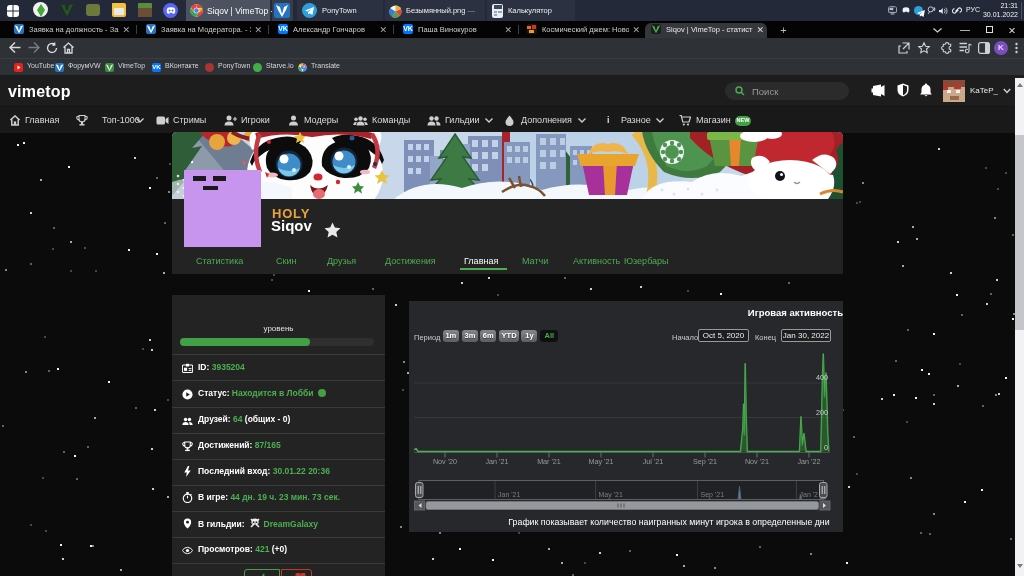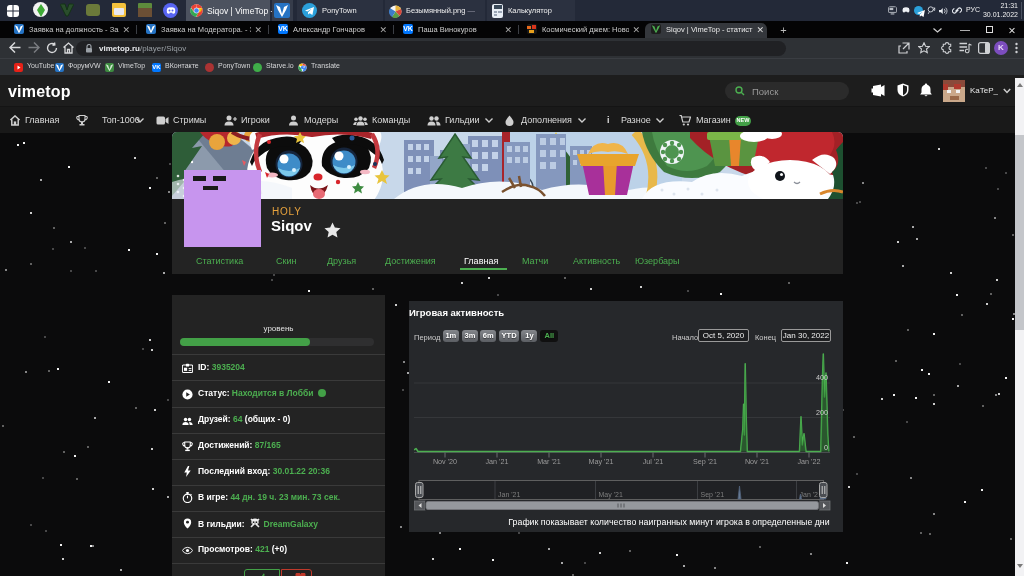--- a/index.html
+++ b/index.html
@@ -223,24 +223,20 @@
     <svg class="abs" style="left:28px;top:4px" width="12" height="11" viewBox="0 0 12 11">
         <path d="M6 0.5 L11 5.5 L6 10.5 M0.5 5.5 L10.8 5.5" stroke="#797c80" stroke-width="1.5" fill="none"></path>
       </svg>
     <svg class="abs" style="left:46px;top:4px" width="12" height="12" viewBox="0 0 12 12">
         <path d="M10.5 6 A4.5 4.5 0 1 1 8.6 2.3 M8.6 0.5 L8.8 2.8 L6.5 3.2" stroke="#d8d9db" stroke-width="1.4" fill="none"></path>
       </svg>
     <svg class="abs" style="left:62px;top:3.5px" width="13" height="12" viewBox="0 0 13 12">
         <path d="M1.5 5.5 L6.5 1 L11.5 5.5 M3 4.8 L3 11 L10 11 L10 4.8 M5.5 11 L5.5 7.5 L7.5 7.5 L7.5 11" stroke="#d8d9db" stroke-width="1.3" fill="none"></path>
       </svg>
   </div>
-  <div class="abs" id="omni"><svg style="position:absolute;left:9px;top:3.5px" width="8" height="9" viewBox="0 0 8 9">
-        <rect x="1" y="4" width="6" height="4.5" rx="0.8" fill="#9aa0a6"></rect>
-        <path d="M2 4 V2.5 A2 2 0 0 1 6 2.5 V4" stroke="#9aa0a6" stroke-width="1.2" fill="none"></path>
-      </svg><span style="margin-left:23px;font-weight:bold;color:#e8eaed">vimetop.ru</span><span style="color:#9aa0a6">/player/Siqov</span></div>
   <div class="abs" style="left:898px;top:41px;width:120px;height:14px">
     <svg style="position:absolute;left:0;top:1px" width="12" height="12" viewBox="0 0 12 12">
         <path d="M3 4 L1 4 L1 11 L9 11 L9 9 M4.5 1 L11 1 L11 7.5 M11 1 L5 7" stroke="#cfd1d4" stroke-width="1.2" fill="none"></path>
       </svg>
     <svg style="position:absolute;left:20px;top:1px" width="12" height="12" viewBox="0 0 12 12">
         <path d="M6 0.8 L7.6 4.2 L11.3 4.6 L8.5 7 L9.3 10.7 L6 8.8 L2.7 10.7 L3.5 7 L0.7 4.6 L4.4 4.2 Z" stroke="#cfd1d4" stroke-width="1.1" fill="none"></path>
       </svg>
     <svg style="position:absolute;left:43px;top:1px" width="12" height="12" viewBox="0 0 12 12">
         <path d="M4.3 2.3 A1.6 1.6 0 0 1 7.7 2.3 L9.7 2.3 L9.7 4.3 A1.6 1.6 0 0 0 9.7 7.7 L9.7 9.7 L7.7 9.7 A1.6 1.6 0 0 1 4.3 9.7 L2.3 9.7 L2.3 7.7 A1.6 1.6 0 0 1 2.3 4.3 L2.3 2.3 Z" fill="none" stroke="#cfd1d4" stroke-width="1.1"></path>
       </svg>
@@ -602,34 +598,34 @@
           <ellipse cx="600" cy="2" rx="10" ry="5" fill="#fff"></ellipse>
 
         <path d="M648 62 Q660 56 671 60" stroke="#d8862c" stroke-width="3" fill="none"></path>
       </svg>
       <div class="abs" id="avatar">
 
         <div style="position:absolute;left:9px;top:6px;width:13px;height:5px;background:#1a1a1a"></div>
         <div style="position:absolute;left:29.5px;top:6px;width:13px;height:5px;background:#1a1a1a"></div>
         <div style="position:absolute;left:19px;top:16px;width:15px;height:4px;background:#1a1a1a"></div>
       </div>
-      <div class="abs" style="left:100px;top:74px;font-size:10px;font-weight:normal;color:#e8a33d;letter-spacing:0.8px">HOLY</div>
+      <div class="abs" style="left:100px;top:74px;font-size:13px;font-weight:bold;color:#e8a33d;letter-spacing:0.8px">HOLY</div>
       <div class="abs" style="left:99px;top:85px;font-size:15px;font-weight:bold;color:#fff">Siqov</div>
       <svg class="abs" style="left:152px;top:90px" width="17" height="16" viewBox="0 0 20 19">
           <path d="M10 0.5 L12.8 6.6 L19.5 7.4 L14.5 11.9 L15.9 18.5 L10 15.2 L4.1 18.5 L5.5 11.9 L0.5 7.4 L7.2 6.6 Z" fill="#e8e8e8"></path>
         </svg>
       <div class="tabg" style="left:24px">Статистика</div>
       <div class="tabg" style="left:104px">Скин</div>
       <div class="tabg" style="left:155px">Друзья</div>
       <div class="tabg" style="left:213px">Достижения</div>
       <div class="tabg" style="left:292px;color:#fff">Главная</div>
       <div class="abs" style="left:288px;top:135.5px;width:47px;height:2px;background:#4caf50"></div>
       <div class="tabg" style="left:350px">Матчи</div>
       <div class="tabg" style="left:401px">Активность</div>
-      <div class="tabg" style="left:463px">Юзербары</div>
+      <div class="tabg" style="left:452px">Юзербары</div>
     </div>
     <div class="card" id="statcard">
       <div class="abs" style="left:0;top:29px;width:213px;text-align:center;font-size:8px;color:#e0e0e0">уровень</div>
       <div class="abs" style="left:7.5px;top:42.5px;width:194.5px;height:8px;border-radius:4px;background:#2f2f30"></div>
       <div class="abs" style="left:7.5px;top:42.5px;width:130px;height:8px;border-radius:4px;background:#43a047"></div>
       <div class="sep" style="top:59px"></div>
       <svg class="sic" style="top:68px" viewBox="0 0 14 12" width="13" height="12">
           <rect x="0.5" y="1.5" width="13" height="9.5" rx="1.2" fill="none" stroke="#fff" stroke-width="1.3"></rect>
           <rect x="5" y="0" width="4" height="3.5" rx="0.8" fill="#fff"></rect>
           <rect x="2.5" y="5" width="4" height="4" fill="#fff"></rect>
@@ -697,21 +693,21 @@
             <path d="M0.5 3.5 L3 3.5 L3 8.5 L0.5 8.5 Z M3.5 3.8 L5.5 0.5 Q6.8 0.5 6.5 2 L6.2 3.3 L9 3.3 Q10 3.5 9.5 4.8 L8.5 7.8 Q8.2 8.5 7.3 8.5 L3.5 8.5 Z" fill="#43a047"></path>
           </svg>
         </div>
       <div class="abs" style="left:109px;top:274px;width:31px;height:14px;border:1px solid #c0392b;border-radius:0 3px 3px 0">
           <svg style="position:absolute;left:13px;top:3px" width="11" height="9" viewBox="0 0 11 9">
             <path d="M5.5 8.5 Q0.5 5 0.5 2.5 A2.4 2.4 0 0 1 5.5 1.5 A2.4 2.4 0 0 1 10.5 2.5 Q10.5 5 5.5 8.5 Z" fill="#c0392b"></path>
           </svg>
         </div>
     </div>
     <div class="card" id="chartcard">
-      <div class="abs" style="left:0;top:6px;width:434px;text-align:left;font-size:9.5px;font-weight:bold;color:#fff">Игровая активность</div>
+      <div class="abs" style="left:0;top:6px;width:434px;text-align:right;font-size:9.5px;font-weight:bold;color:#fff">Игровая активность</div>
       <div class="abs" style="left:5px;top:32px;font-size:7.5px;color:#ccc">Период</div>
       <div class="rsb" style="left:33.8px;width:16px">1m</div>
       <div class="rsb" style="left:53px;width:16px">3m</div>
       <div class="rsb" style="left:71.2px;width:16px">6m</div>
       <div class="rsb" style="left:90.1px;width:20px">YTD</div>
       <div class="rsb" style="left:112.4px;width:16px">1y</div>
       <div class="rsb" style="left:131.4px;width:18px;background:#101010;color:#4caf50;border:none">All</div>
       <div class="abs" style="left:263px;top:32px;font-size:7.5px;color:#ccc">Начало</div>
       <div class="inpt" style="left:289px;width:51px;font-size:8px">Oct 5, 2020</div>
       <div class="abs" style="left:346px;top:32px;font-size:7.5px;color:#ccc">Конец</div>

